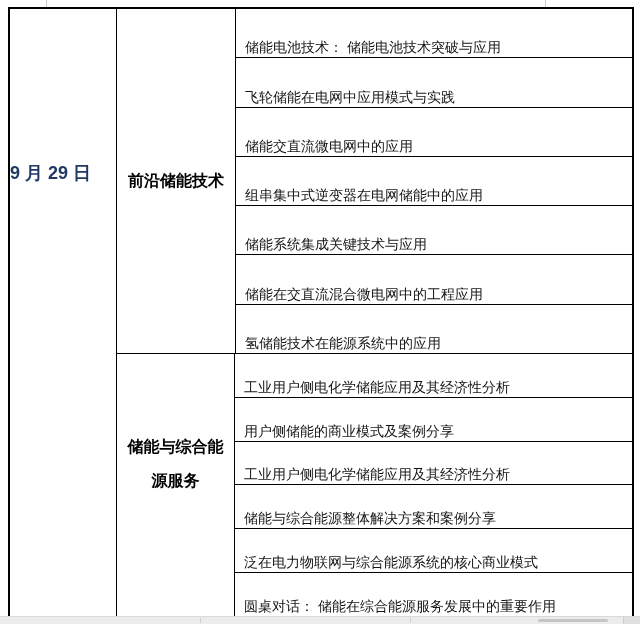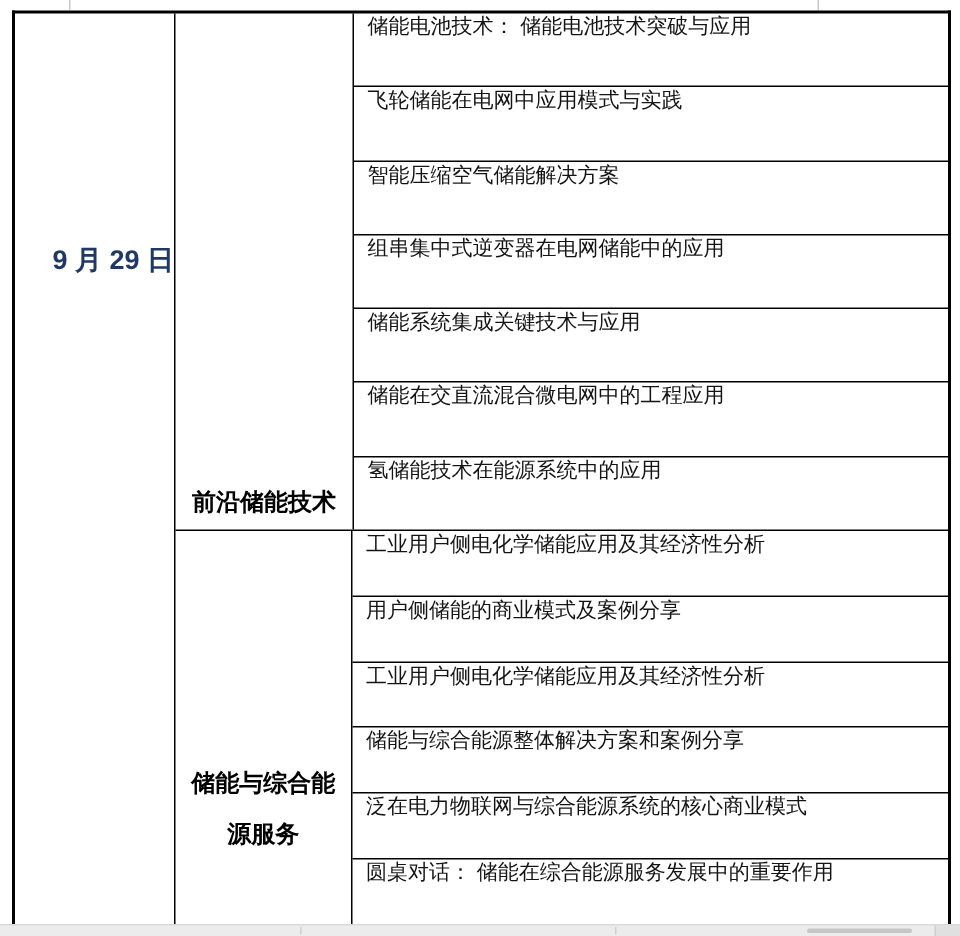--- a/index.html
+++ b/index.html
@@ -30,51 +30,51 @@
     background: #fff;
   }
   .date-col {
     width: 106px;
     flex: 0 0 106px;
     border-right: 1.5px solid #000;
     box-sizing: content-box;
   }
   .date-text {
     margin-top: 152px;
-    text-align: right;
+    text-align: left;
     font-weight: bold;
     font-size: 18px;
     line-height: 24px;
     color: #1f3864;
     white-space: nowrap;
   }
   .right-part { flex: 1; display: flex; flex-direction: column; min-width: 0; }
   .section { display: flex; border-bottom: 1.5px solid #000; min-height: 0; }
   .section.s1 { height: 344px; flex: 0 0 auto; }
   .section.s2 { height: 262px; flex: 0 0 auto; }
   .section.partial { border-bottom: none; flex: 1; }
   .cat-col {
     width: 118px;
     flex: 0 0 118px;
     border-right: 1.5px solid #000;
     display: flex;
     flex-direction: column;
     align-items: center;
-    justify-content: flex-end;
+    justify-content: center;
     text-align: center;
     font-weight: bold;
     font-size: 16px;
   }
   .section.s2 .cat-col { padding-bottom: 42px; box-sizing: border-box; }
   .cat-line { display: block; line-height: 34px; }
   .topics { flex: 1; display: flex; flex-direction: column; min-width: 0; }
   .topic-row {
     flex: 1;
     display: flex;
-    align-items: flex-start;
+    align-items: flex-end;
     padding-left: 9px;
     border-bottom: 1.5px solid #000;
     font-size: 14px;
     color: #141414;
     white-space: nowrap;
     overflow: hidden;
   }
   .topic-row:last-child { border-bottom: none; }
 
   
@@ -125,21 +125,21 @@
           <span class="cat-line">前沿储能技术</span>
         </div>
         <div class="topics">
           <div class="topic-row">
               <span>储能电池技术： 储能电池技术突破与应用</span>
             </div>
           <div class="topic-row">
               <span>飞轮储能在电网中应用模式与实践</span>
             </div>
           <div class="topic-row">
-              <span>智能压缩空气储能解决方案</span>
+              <span>储能交直流微电网中的应用</span>
             </div>
           <div class="topic-row">
               <span>组串集中式逆变器在电网储能中的应用</span>
             </div>
           <div class="topic-row">
               <span>储能系统集成关键技术与应用</span>
             </div>
           <div class="topic-row">
               <span>储能在交直流混合微电网中的工程应用</span>
             </div>

